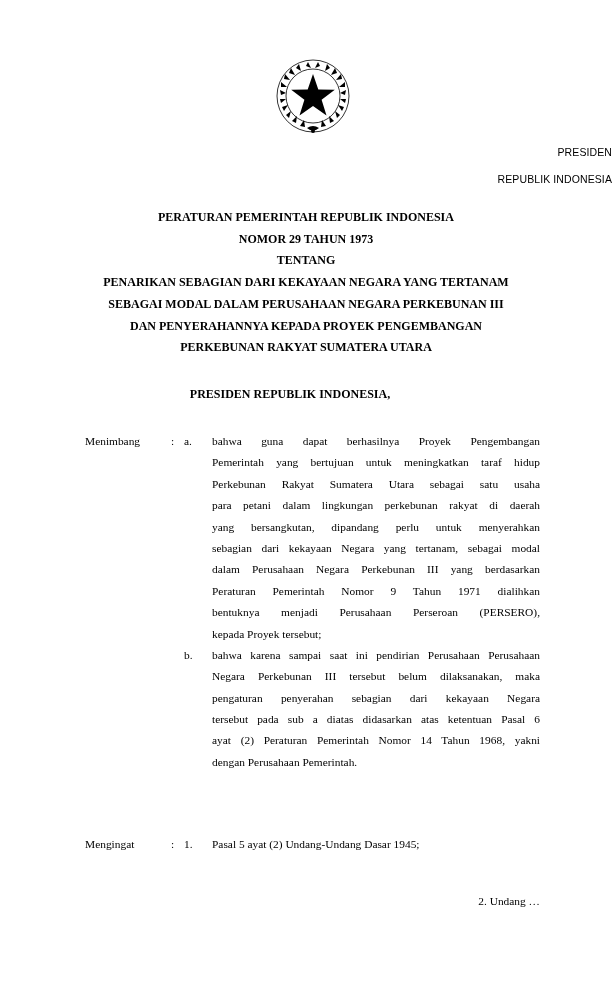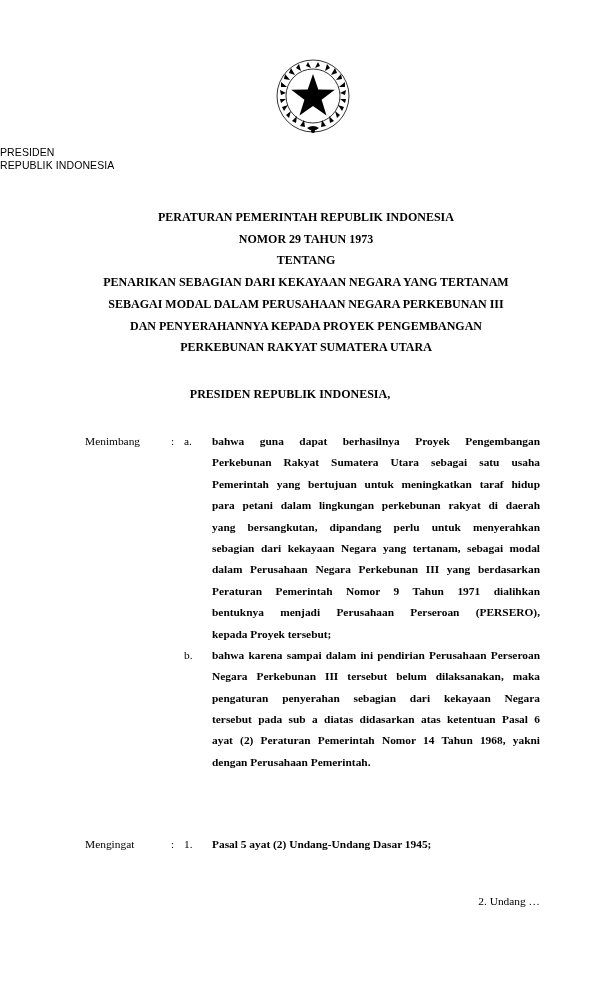--- a/index.html
+++ b/index.html
@@ -20,28 +20,28 @@
       left: 272px;
       top: 56px;
       width: 82px;
       height: 82px;
     }
     .emblem svg { width: 82px; height: 82px; display: block; }
     .office {
       position: absolute;
       left: 0;
       width: 612px;
-      text-align: left;
+      text-align: right;
       font-family: "Liberation Sans", "DejaVu Sans", sans-serif;
       font-size: 10.5px;
       letter-spacing: 0.1px;
       line-height: 12px;
     }
     .office-1 { top: 146px; }
-    .office-2 { top: 159px; }
+    .office-2 { top: 173px; }
 
     .title-block {
       position: absolute;
       left: 0;
       top: 207px;
       width: 612px;
       text-align: center;
       font-weight: bold;
       font-size: 12px;
       line-height: 21.7px;
@@ -88,21 +88,20 @@
     .item-body {
       margin-left: 127px;
       width: 328px;
     }
     .item-body .ln {
       display: block;
       text-align: justify;
       text-align-last: justify;
       white-space: nowrap;
       height: 21.4px;
-      font-weight: bold;
     }
     .item-body .ln.last {
       text-align-last: left;
     }
     .menimbang { top: 431px; }
     .mengingat { top: 834px; }
 
     .continuation {
       position: absolute;
       right: 72px;
@@ -175,36 +174,36 @@
 <div class="opening">PRESIDEN REPUBLIK INDONESIA,</div>
 
 <div class="section menimbang">
   <span class="sec-label">Menimbang</span>
   <span class="sec-colon">:</span>
 
   <div class="item">
     <span class="item-marker">a.</span>
     <div class="item-body">
       <span class="ln">bahwa guna dapat berhasilnya Proyek Pengembangan</span>
+      <span class="ln">Pemerintah yang bertujuan untuk meningkatkan taraf hidup</span>
       <span class="ln">Perkebunan Rakyat Sumatera Utara sebagai satu usaha</span>
-      <span class="ln">Pemerintah yang bertujuan untuk meningkatkan taraf hidup</span>
       <span class="ln">para petani dalam lingkungan perkebunan rakyat di daerah</span>
       <span class="ln">yang bersangkutan, dipandang perlu untuk menyerahkan</span>
       <span class="ln">sebagian dari kekayaan Negara yang tertanam, sebagai modal</span>
       <span class="ln">dalam Perusahaan Negara Perkebunan III yang berdasarkan</span>
       <span class="ln">Peraturan Pemerintah  Nomor 9 Tahun 1971 dialihkan</span>
       <span class="ln">bentuknya menjadi Perusahaan Perseroan (PERSERO),</span>
       <span class="ln last">kepada Proyek tersebut;</span>
     </div>
   </div>
 
   <div class="item">
     <span class="item-marker">b.</span>
     <div class="item-body">
-      <span class="ln">bahwa karena sampai dalam ini pendirian Perusahaan Perseroan</span>
+      <span class="ln">bahwa karena sampai saat ini pendirian Perusahaan Perusahaan</span>
       <span class="ln">Negara Perkebunan III tersebut belum dilaksanakan, maka</span>
       <span class="ln">pengaturan penyerahan sebagian dari kekayaan Negara</span>
       <span class="ln">tersebut pada sub a diatas didasarkan atas ketentuan  Pasal 6</span>
       <span class="ln">ayat (2) Peraturan Pemerintah Nomor 14 Tahun 1968, yakni</span>
       <span class="ln last">dengan Perusahaan Pemerintah.</span>
     </div>
   </div>
 </div>
 
 <div class="section mengingat">

